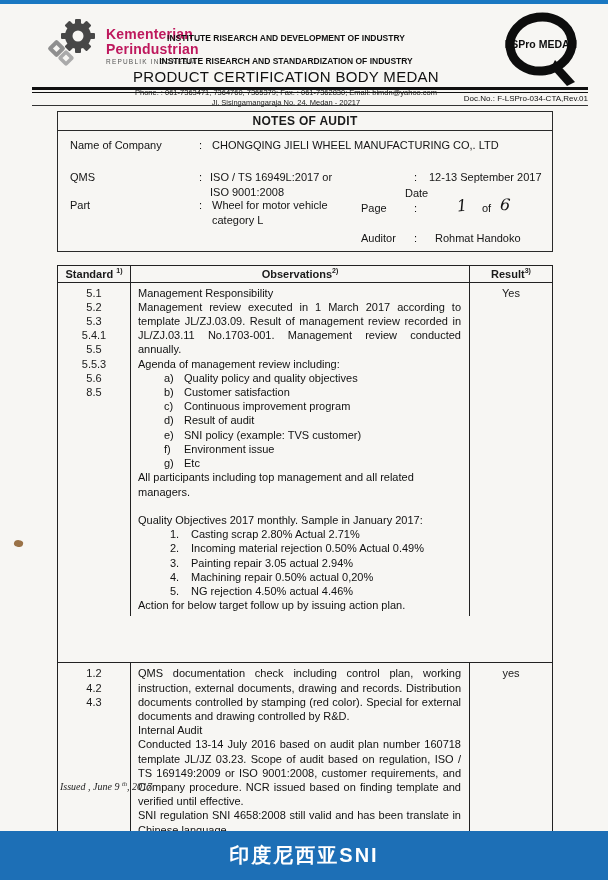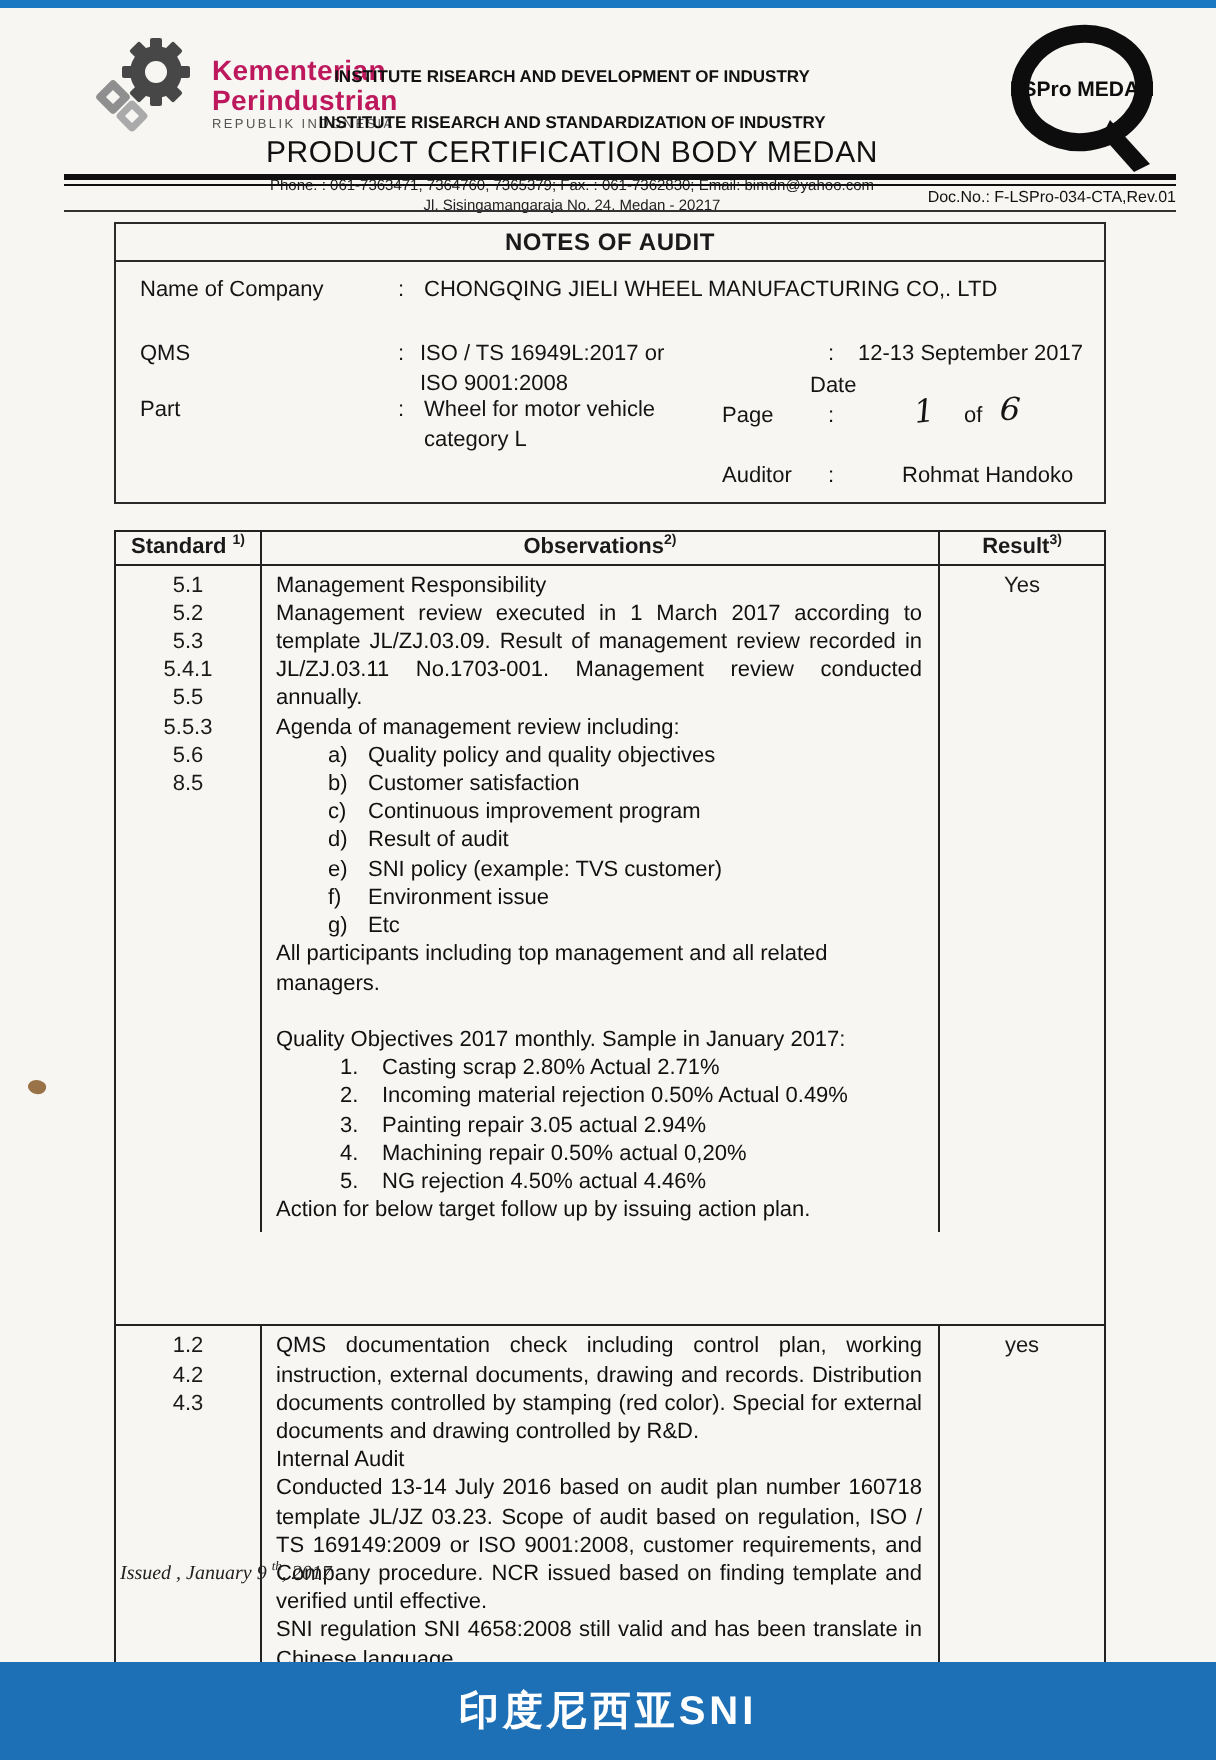--- a/index.html
+++ b/index.html
@@ -147,21 +147,21 @@
     <div class="fld" style="left:154px; top:102px;text-align:right;">category L</div>
 
     <div class="fld" style="left:303px; top:90px;">Page</div>
     <div class="fld" style="left:356px; top:90px;">:</div>
     <div class="fld hand hand-1" style="left:399px; top:84px;">1</div>
     <div class="fld" style="left:424px; top:90px;">of</div>
     <div class="fld hand hand-6" style="left:442px; top:83px;">6</div>
 
     <div class="fld" style="left:303px; top:120px;">Auditor</div>
     <div class="fld" style="left:356px; top:120px;">:</div>
-    <div class="fld" style="left:373px; top:120px;padding-left:20px;">Rohmat Handoko</div>
+    <div class="fld" style="left:357px; top:120px;padding-left:20px;">Rohmat Handoko</div>
   </div>
 
   <div class="audit-table">
     <div class="t-head">
       <div class="c-std"><span>Standard </span><sup>1)</sup></div>
       <div class="c-obs" style="text-align:center;"><span>Observations</span><sup>2)</sup></div>
       <div class="c-res"><span>Result</span><sup>3)</sup></div>
     </div>
 
     <div class="t-row" style="min-height:305px;">
@@ -245,21 +245,21 @@
         <p class="just">QMS documentation check including control plan, working instruction, external documents, drawing and records. Distribution documents controlled by stamping (red color). Special for external documents and drawing controlled by R&amp;D.</p>
         <div>Internal Audit</div>
         <p class="just">Conducted 13-14 July 2016 based on audit plan number 160718 template JL/JZ 03.23. Scope of audit based on regulation, ISO / TS 169149:2009 or ISO 9001:2008, customer requirements, and Company procedure. NCR issued based on finding template and verified until effective.</p>
         <p class="just">SNI regulation SNI 4658:2008 still valid and has been translate in Chinese language.</p>
       </div>
       <div class="c-res res-val">yes</div>
     </div>
   </div>
 
   <div class="issued">
-    <span>Issued , January 9 </span><sup>th</sup><span>, 2017</span>
+    <span>Issued , June 9 </span><sup>th</sup><span>, 2017</span>
   </div>
 
   <div class="artifact"></div>
 
   <div class="banner" style="background: rgb(29, 111, 182);">
     <span class="banner-text">印度尼西亚SNI</span>
   </div>
 </div>
 
 </body></html>

